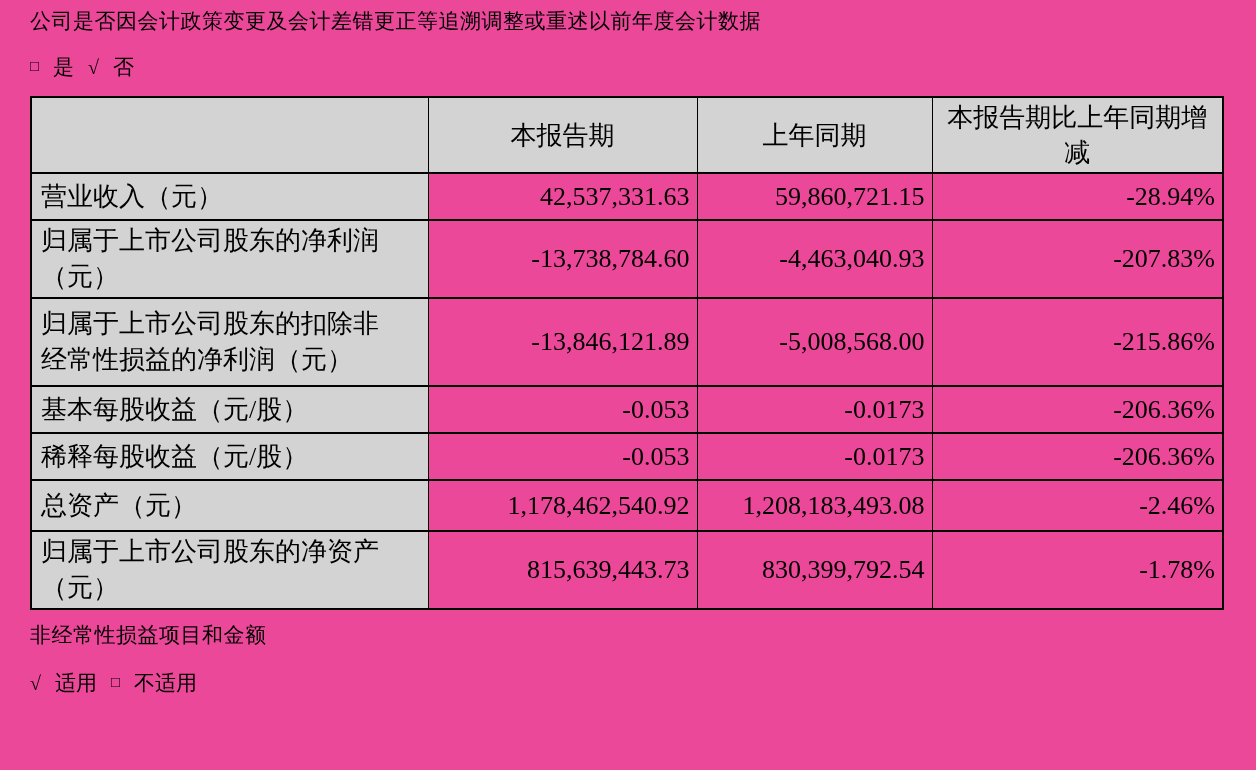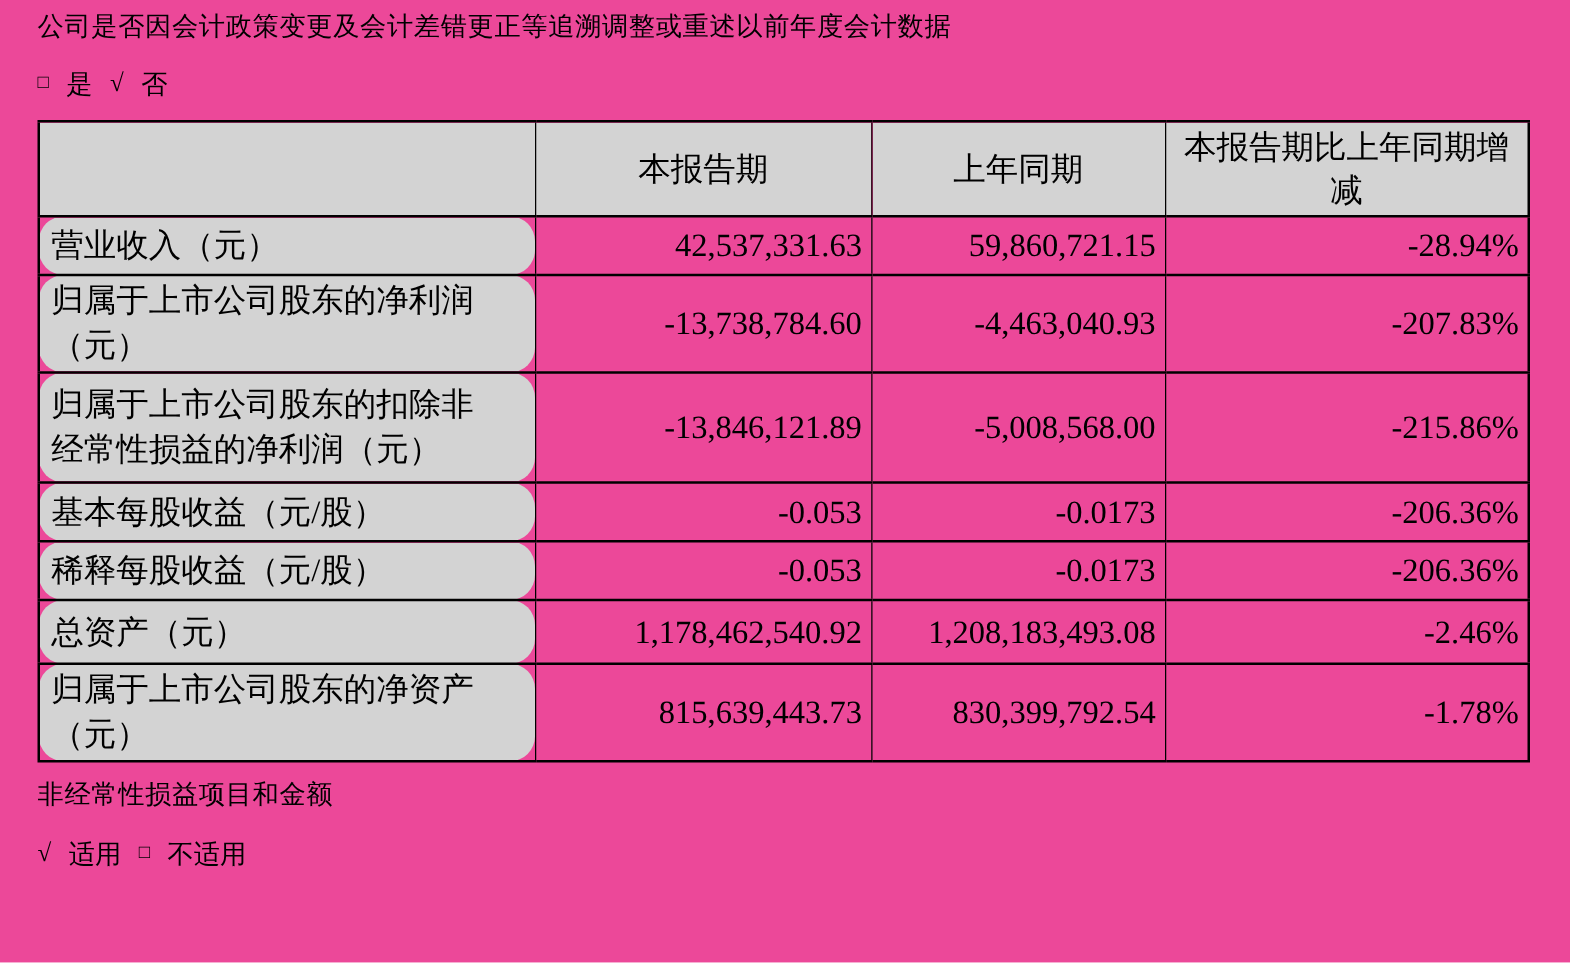--- a/index.html
+++ b/index.html
@@ -54,21 +54,20 @@
     font-size: 26px;
     vertical-align: middle;
     box-sizing: border-box;
     overflow: hidden;
   }
   td.gray { background: #d3d3d3; }
   td.lbl {
     text-align: left;
     padding: 2px 30px 2px 9px;
     line-height: 36px;
-    border-radius: 20px;
   }
   td.num {
     text-align: right;
     padding: 2px 7px 2px 4px;
     font-family: "Liberation Serif", "DejaVu Serif", serif;
   }
   td.hdr {
     text-align: center;
     padding: 2px 4px;
   }

